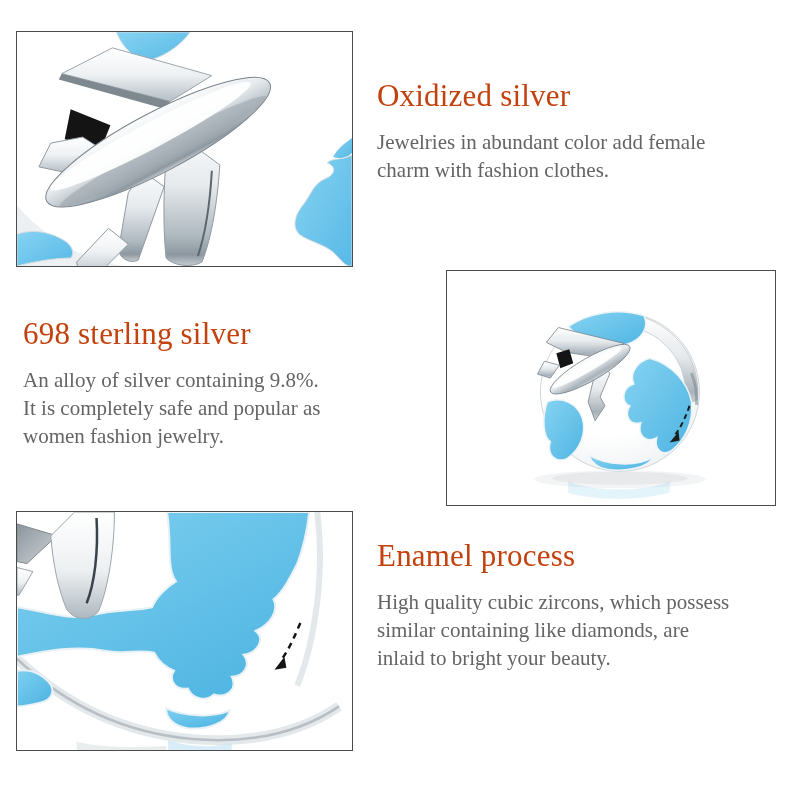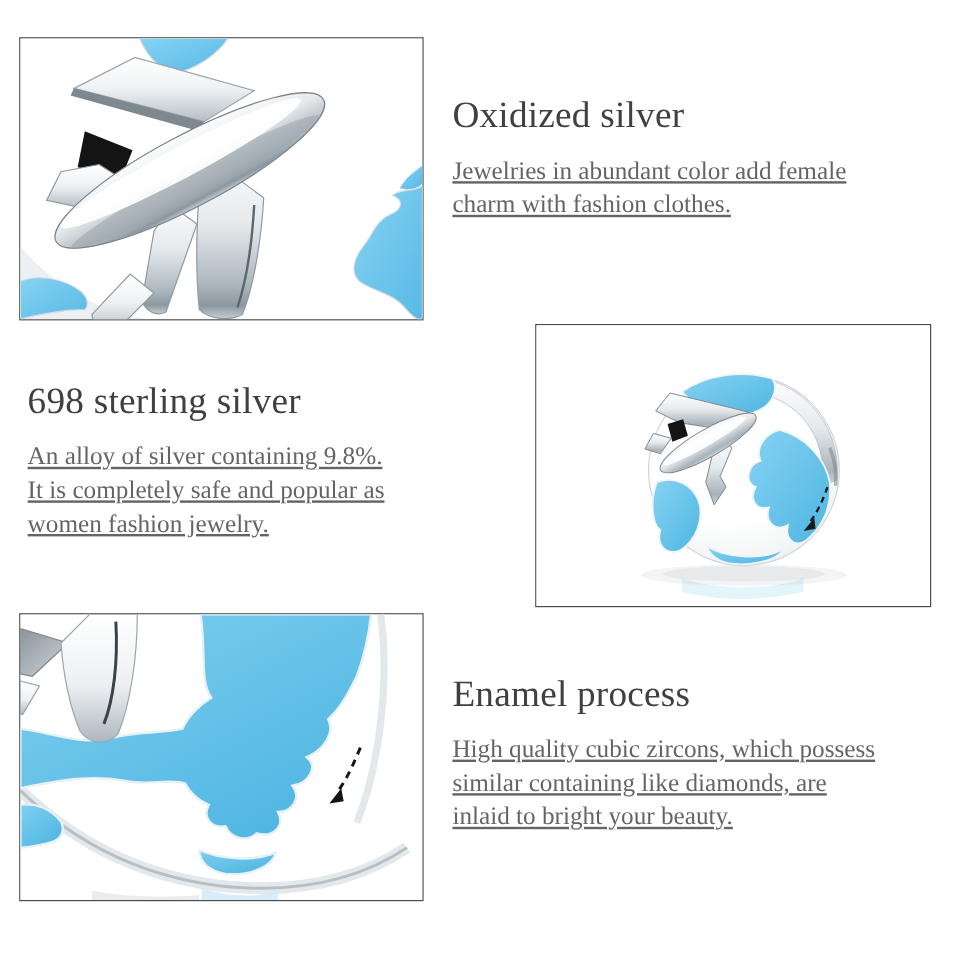--- a/index.html
+++ b/index.html
@@ -10,31 +10,30 @@
   .photo{
     position:absolute;border:1px solid #4b4b4b;background:#ffffff;margin:0;padding:0;
     box-sizing:border-box;
   }
   .photo svg{display:block;width:100%;height:100%;}
   .photo-a{left:16px;top:31px;width:337px;height:236px;}
   .photo-b{left:446px;top:270px;width:330px;height:236px;}
   .photo-c{left:16px;top:511px;width:337px;height:240px;}
   .feature{position:absolute;}
   .feature h2{
-    margin:0;font-size:31px;font-weight:400;color:#404040;line-height:1.15;
+    margin:0;font-size:31px;font-weight:400;color:#c2410c;line-height:1.15;
     letter-spacing:0.2px;
   }
   .feature p{
     margin:14px 0 0 0;font-size:21px;color:#646464;line-height:28px;
     white-space:pre-line;
-    text-decoration:underline;
   }
   .f1{left:377px;top:78px;width:400px;}
   .f2{left:23px;top:316px;width:380px;}
-  .f3{left:377px;top:560px;width:420px;}
+  .f3{left:377px;top:538px;width:420px;}
 </style>
 </head>
 <body>
 
 <div class="canvas">
 
   <figure class="photo photo-a">
     <svg viewBox="0 0 337 236" preserveAspectRatio="none">
       <defs>
         <linearGradient id="aSil" x1="0" y1="0" x2="0" y2="1">

